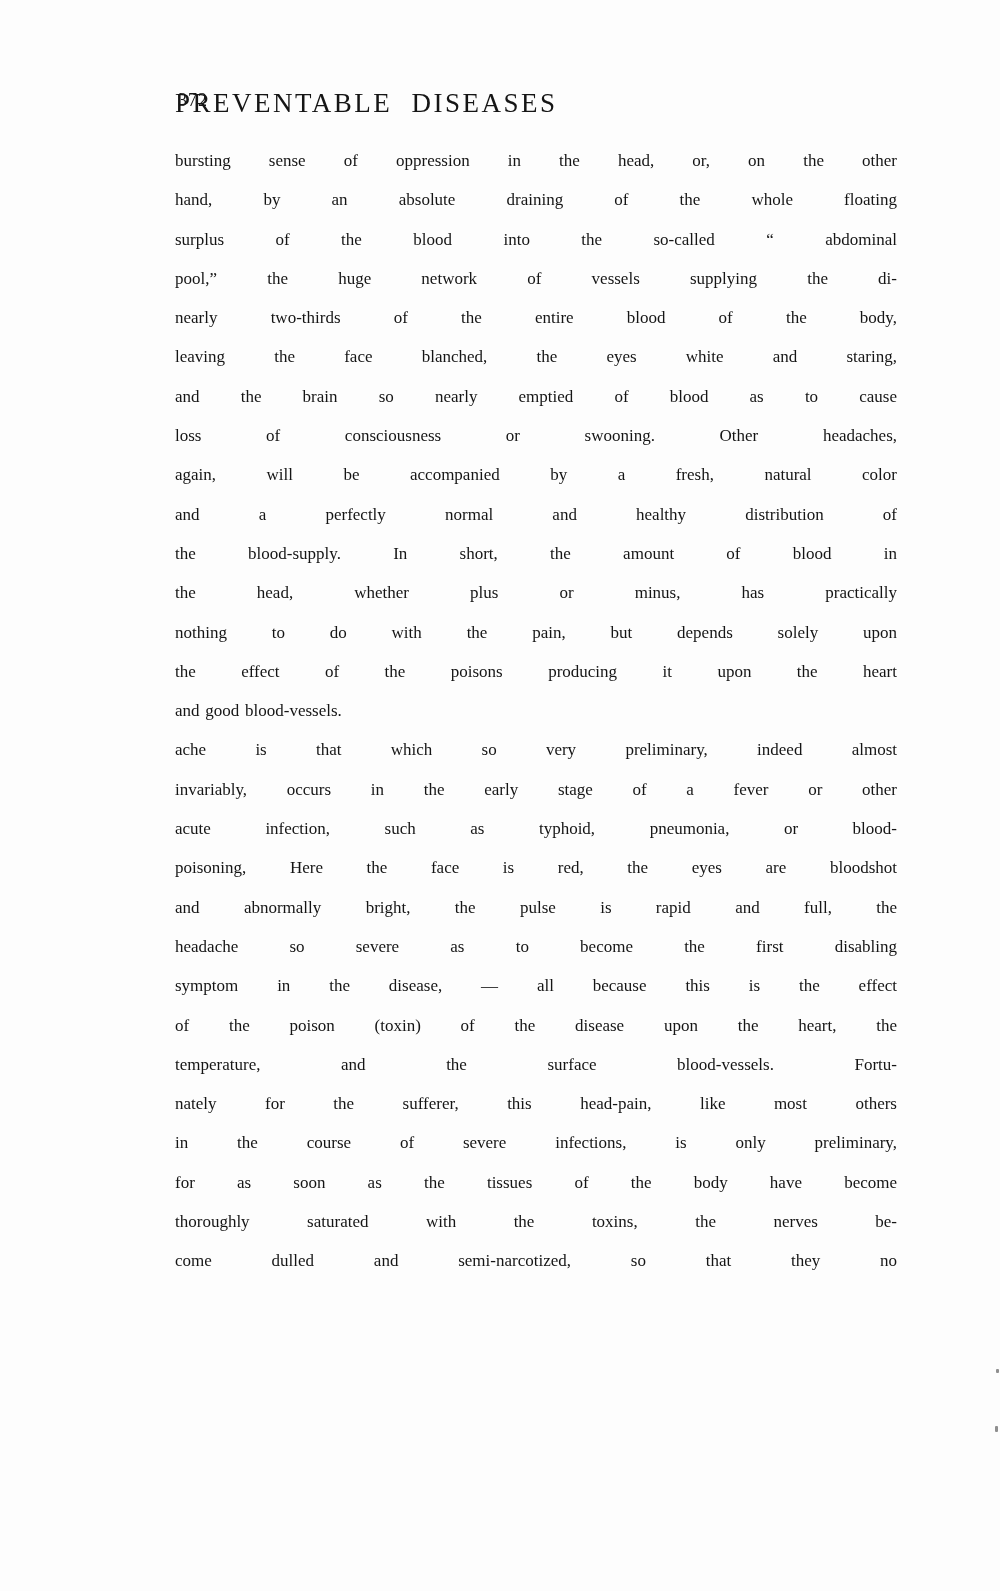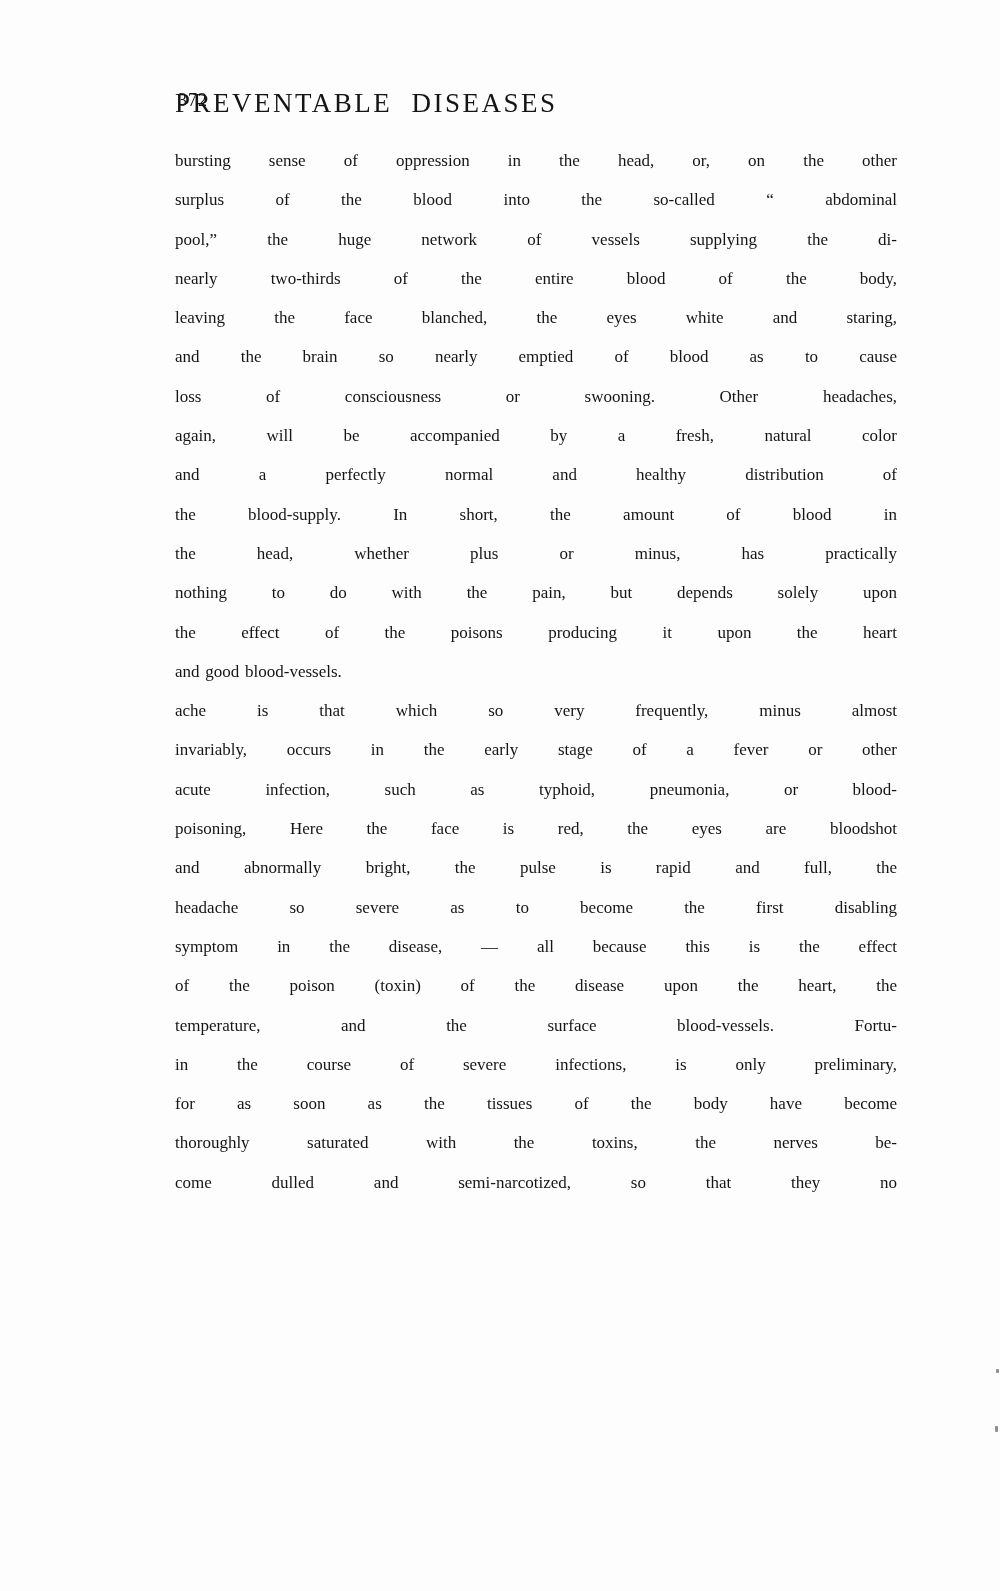--- a/index.html
+++ b/index.html
@@ -74,42 +74,44 @@
 </head>
 <body>
 
 <div class="page">
   <div class="page-header">
     <span class="page-number">372</span>
     <span class="running-title">PREVENTABLE DISEASES</span>
   </div>
   <div class="text-block">
       <div class="line just">bursting sense of oppression in the head, or, on the other</div>
+      <div class="line just">hand, by an absolute draining of the whole floating</div>
       <div class="line just">surplus of the blood into the so-called “ abdominal</div>
       <div class="line just">pool,” the huge network of vessels supplying the di-</div>
       <div class="line just">nearly two-thirds of the entire blood of the body,</div>
       <div class="line just">leaving the face blanched, the eyes white and staring,</div>
       <div class="line just">and the brain so nearly emptied of blood as to cause</div>
       <div class="line just">loss of consciousness or swooning.  Other headaches,</div>
       <div class="line just">again, will be accompanied by a fresh, natural color</div>
       <div class="line just">and a perfectly normal and healthy distribution of</div>
       <div class="line just">the blood-supply.  In short, the amount of blood in</div>
       <div class="line just">the head, whether plus or minus, has practically</div>
       <div class="line just">nothing to do with the pain, but depends solely upon</div>
       <div class="line just">the effect of the poisons producing it upon the heart</div>
       <div class="line">and good blood-vessels.</div>
-      <div class="line just">ache is that which so very frequently, minus almost</div>
+      <div class="line just">ache is that which so very preliminary, indeed almost</div>
       <div class="line just">invariably, occurs in the early stage of a fever or other</div>
       <div class="line just">acute infection, such as typhoid, pneumonia, or blood-</div>
       <div class="line just">poisoning,  Here the face is red, the eyes are bloodshot</div>
       <div class="line just">and abnormally bright, the pulse is rapid and full, the</div>
       <div class="line just">headache so severe as to become the first disabling</div>
       <div class="line just">symptom in the disease, — all because this is the effect</div>
       <div class="line just">of the poison (toxin) of the disease upon the heart, the</div>
       <div class="line just">temperature, and the surface blood-vessels.  Fortu-</div>
+      <div class="line just">nately for the sufferer, this head-pain, like most others</div>
       <div class="line just">in the course of severe infections, is only preliminary,</div>
       <div class="line just">for as soon as the tissues of the body have become</div>
       <div class="line just">thoroughly saturated with the toxins, the nerves be-</div>
       <div class="line just">come dulled and semi-narcotized, so that they no</div>
     </div>
   <div class="scan-artifact speck-1"></div>
   <div class="scan-artifact speck-2"></div>
 </div>
 
 </body></html>

